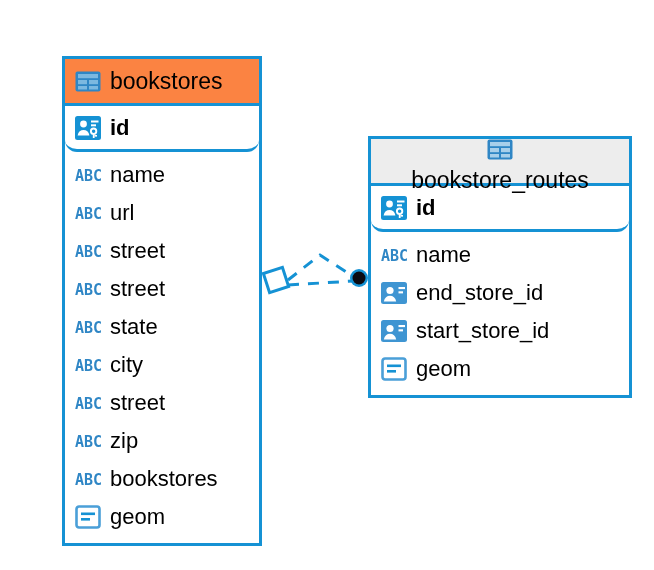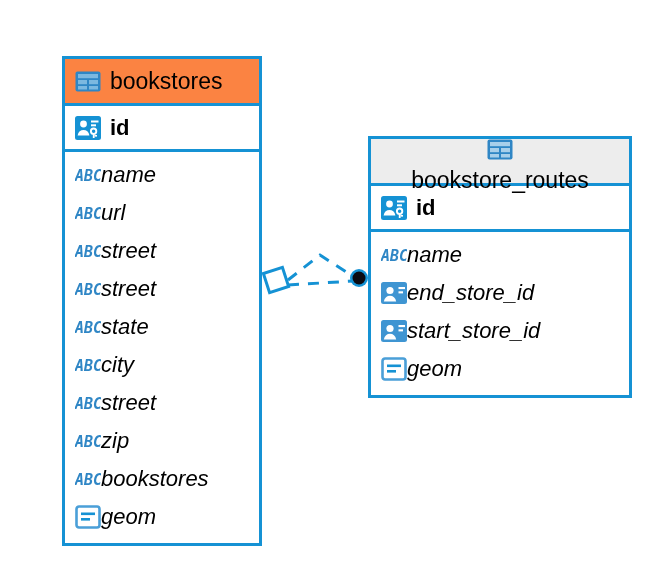--- a/index.html
+++ b/index.html
@@ -30,26 +30,27 @@
   .ent-header.selected{background:#fb8342;}
   .ent-header.plain{background:#ededed;flex-direction:column;}
   .ent-title{
     font-size:23px;color:#000000;
     white-space:nowrap;line-height:1;
   }
   .pk-row{
     display:flex;align-items:center;gap:9px;
     padding:0 10px;height:46px;box-sizing:border-box;
     border-bottom:3px solid #1592d4;
+    border-radius:12px;
   }
   .pk-row .field-label{font-weight:bold;}
   .fields{padding:4px 0 6px 0;}
   .field-row{
-    display:flex;align-items:center;
-    padding:0 10px;height:38px;box-sizing:border-box;font-style:italic;
+    display:flex;align-items:center;gap:9px;
+    padding:0 10px;height:38px;box-sizing:border-box;
   }
   .field-label{
     font-size:22px;color:#000000;
     white-space:nowrap;line-height:1;
   }
 
   
   .icon{flex:0 0 auto;display:block;}
   .icon-abc{width:26px;height:15px;}
   .icon-sq{width:26px;height:26px;}

